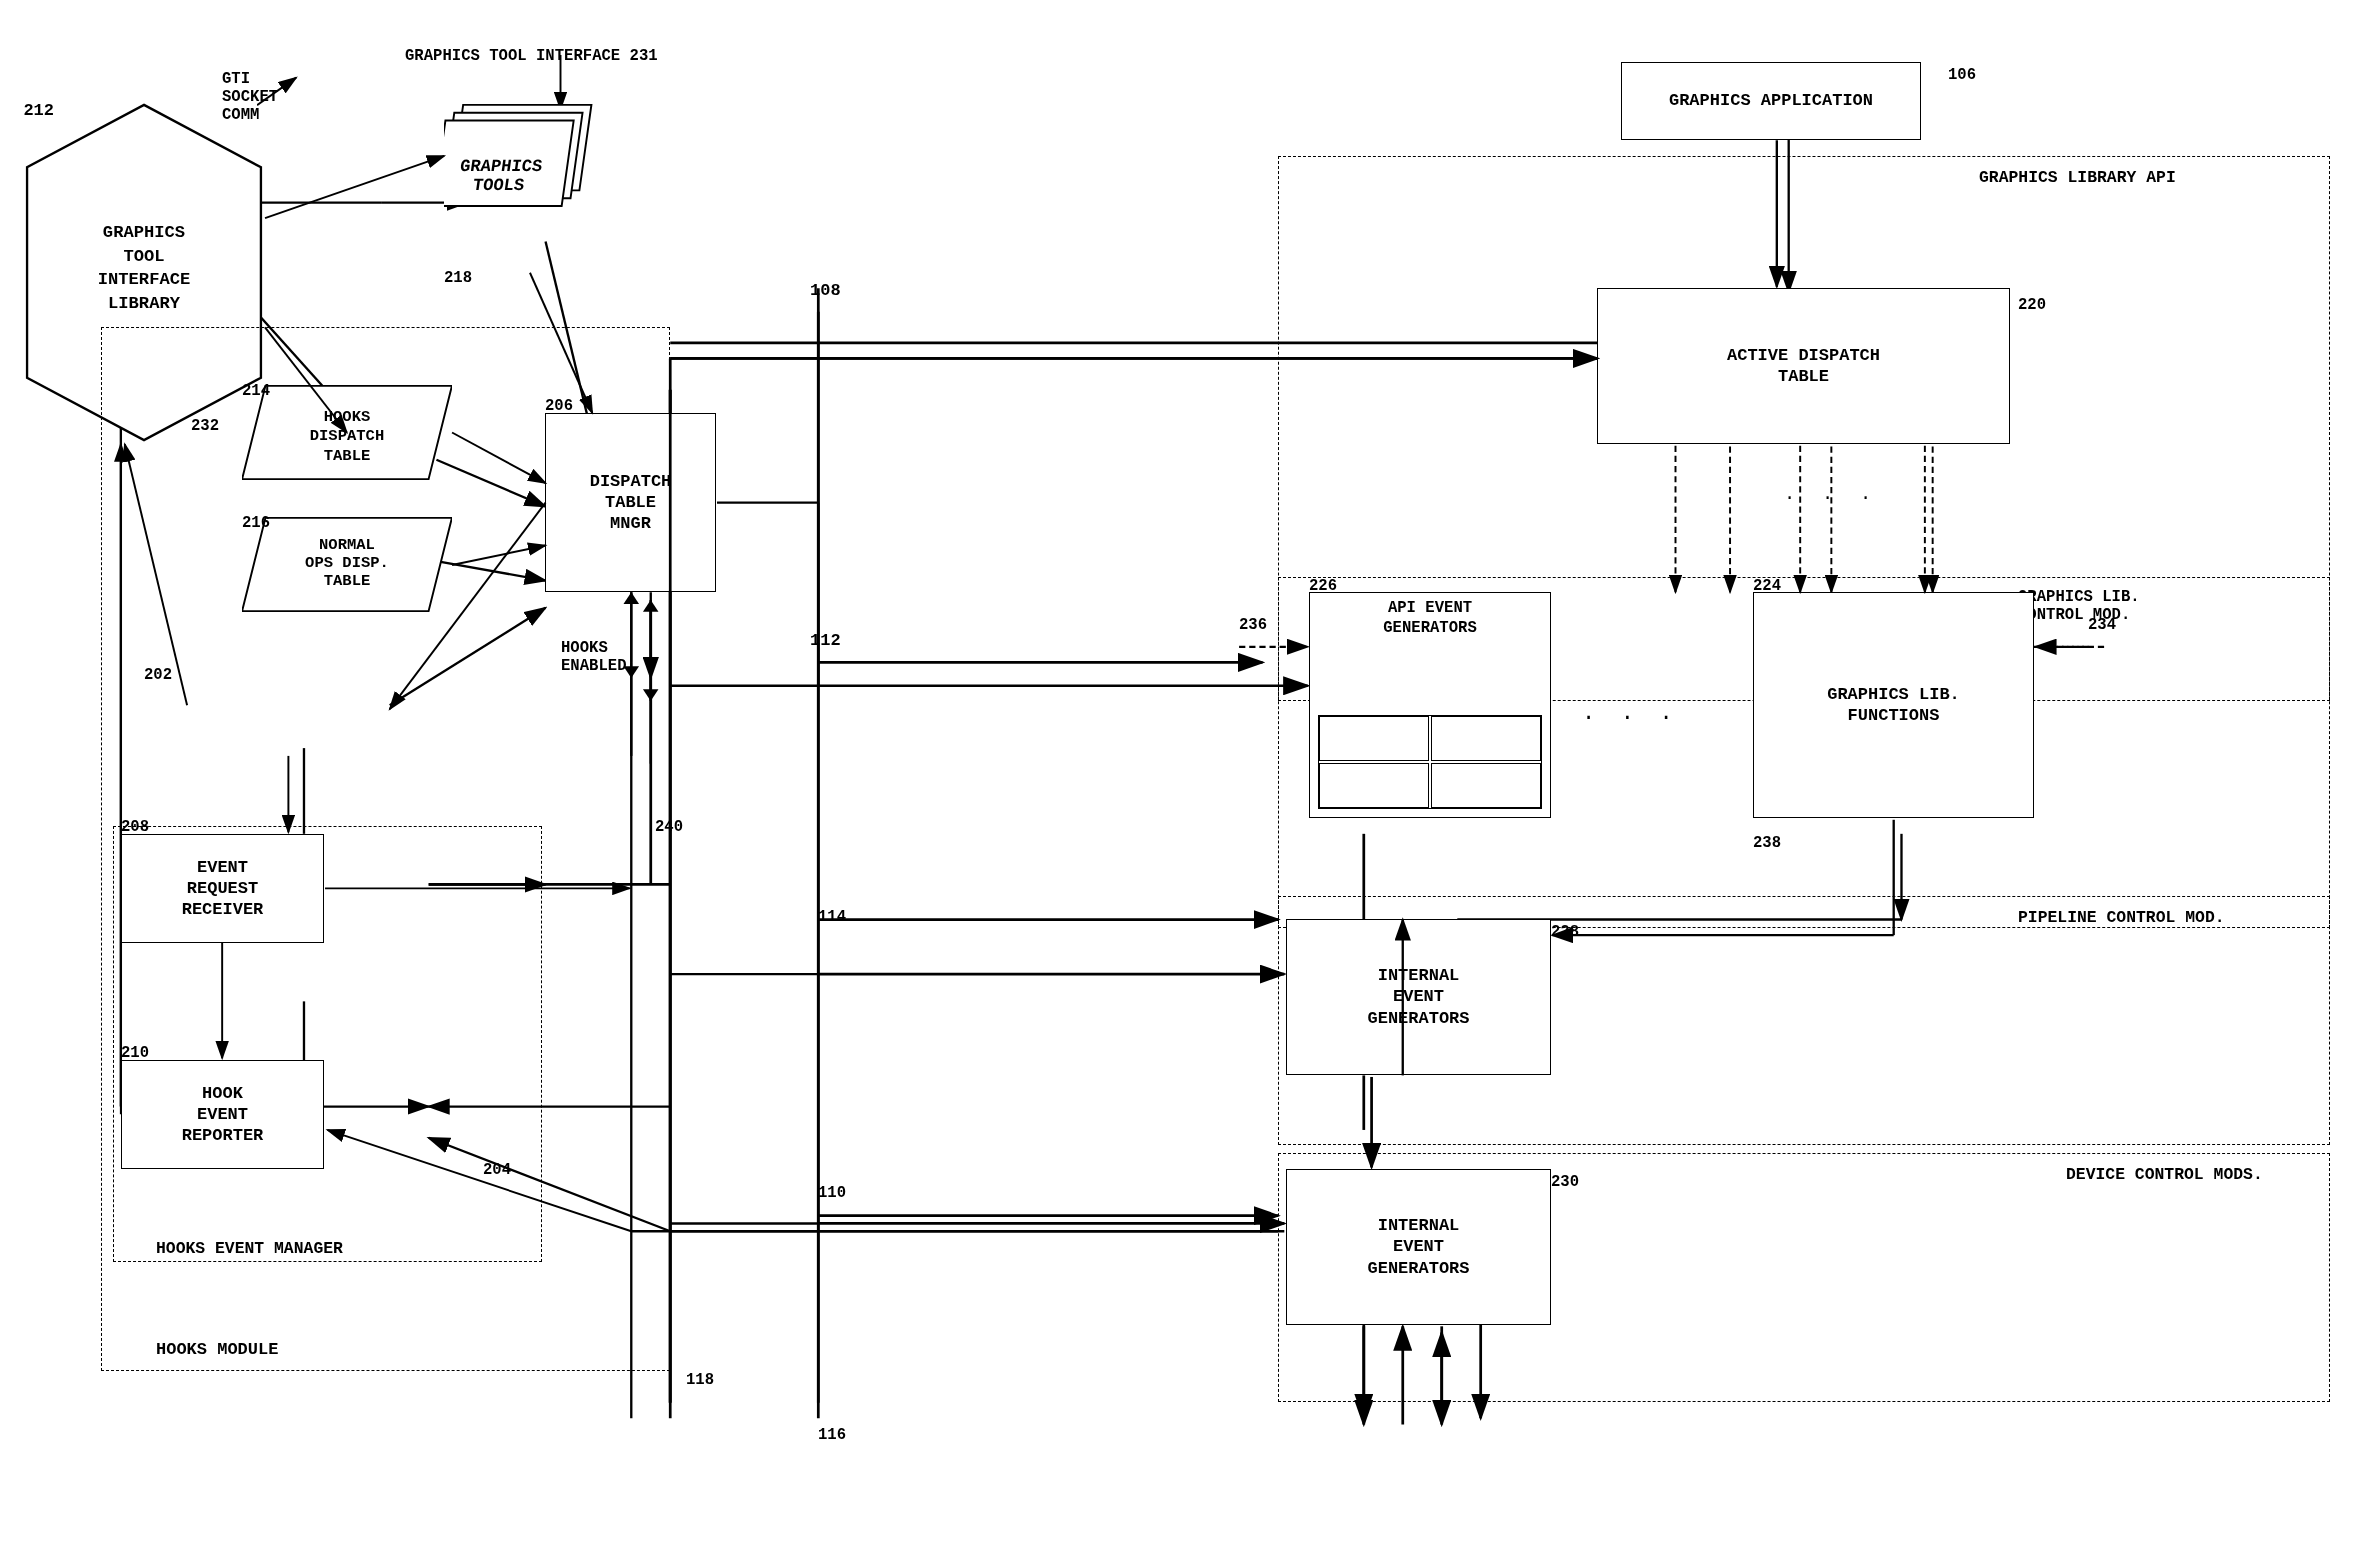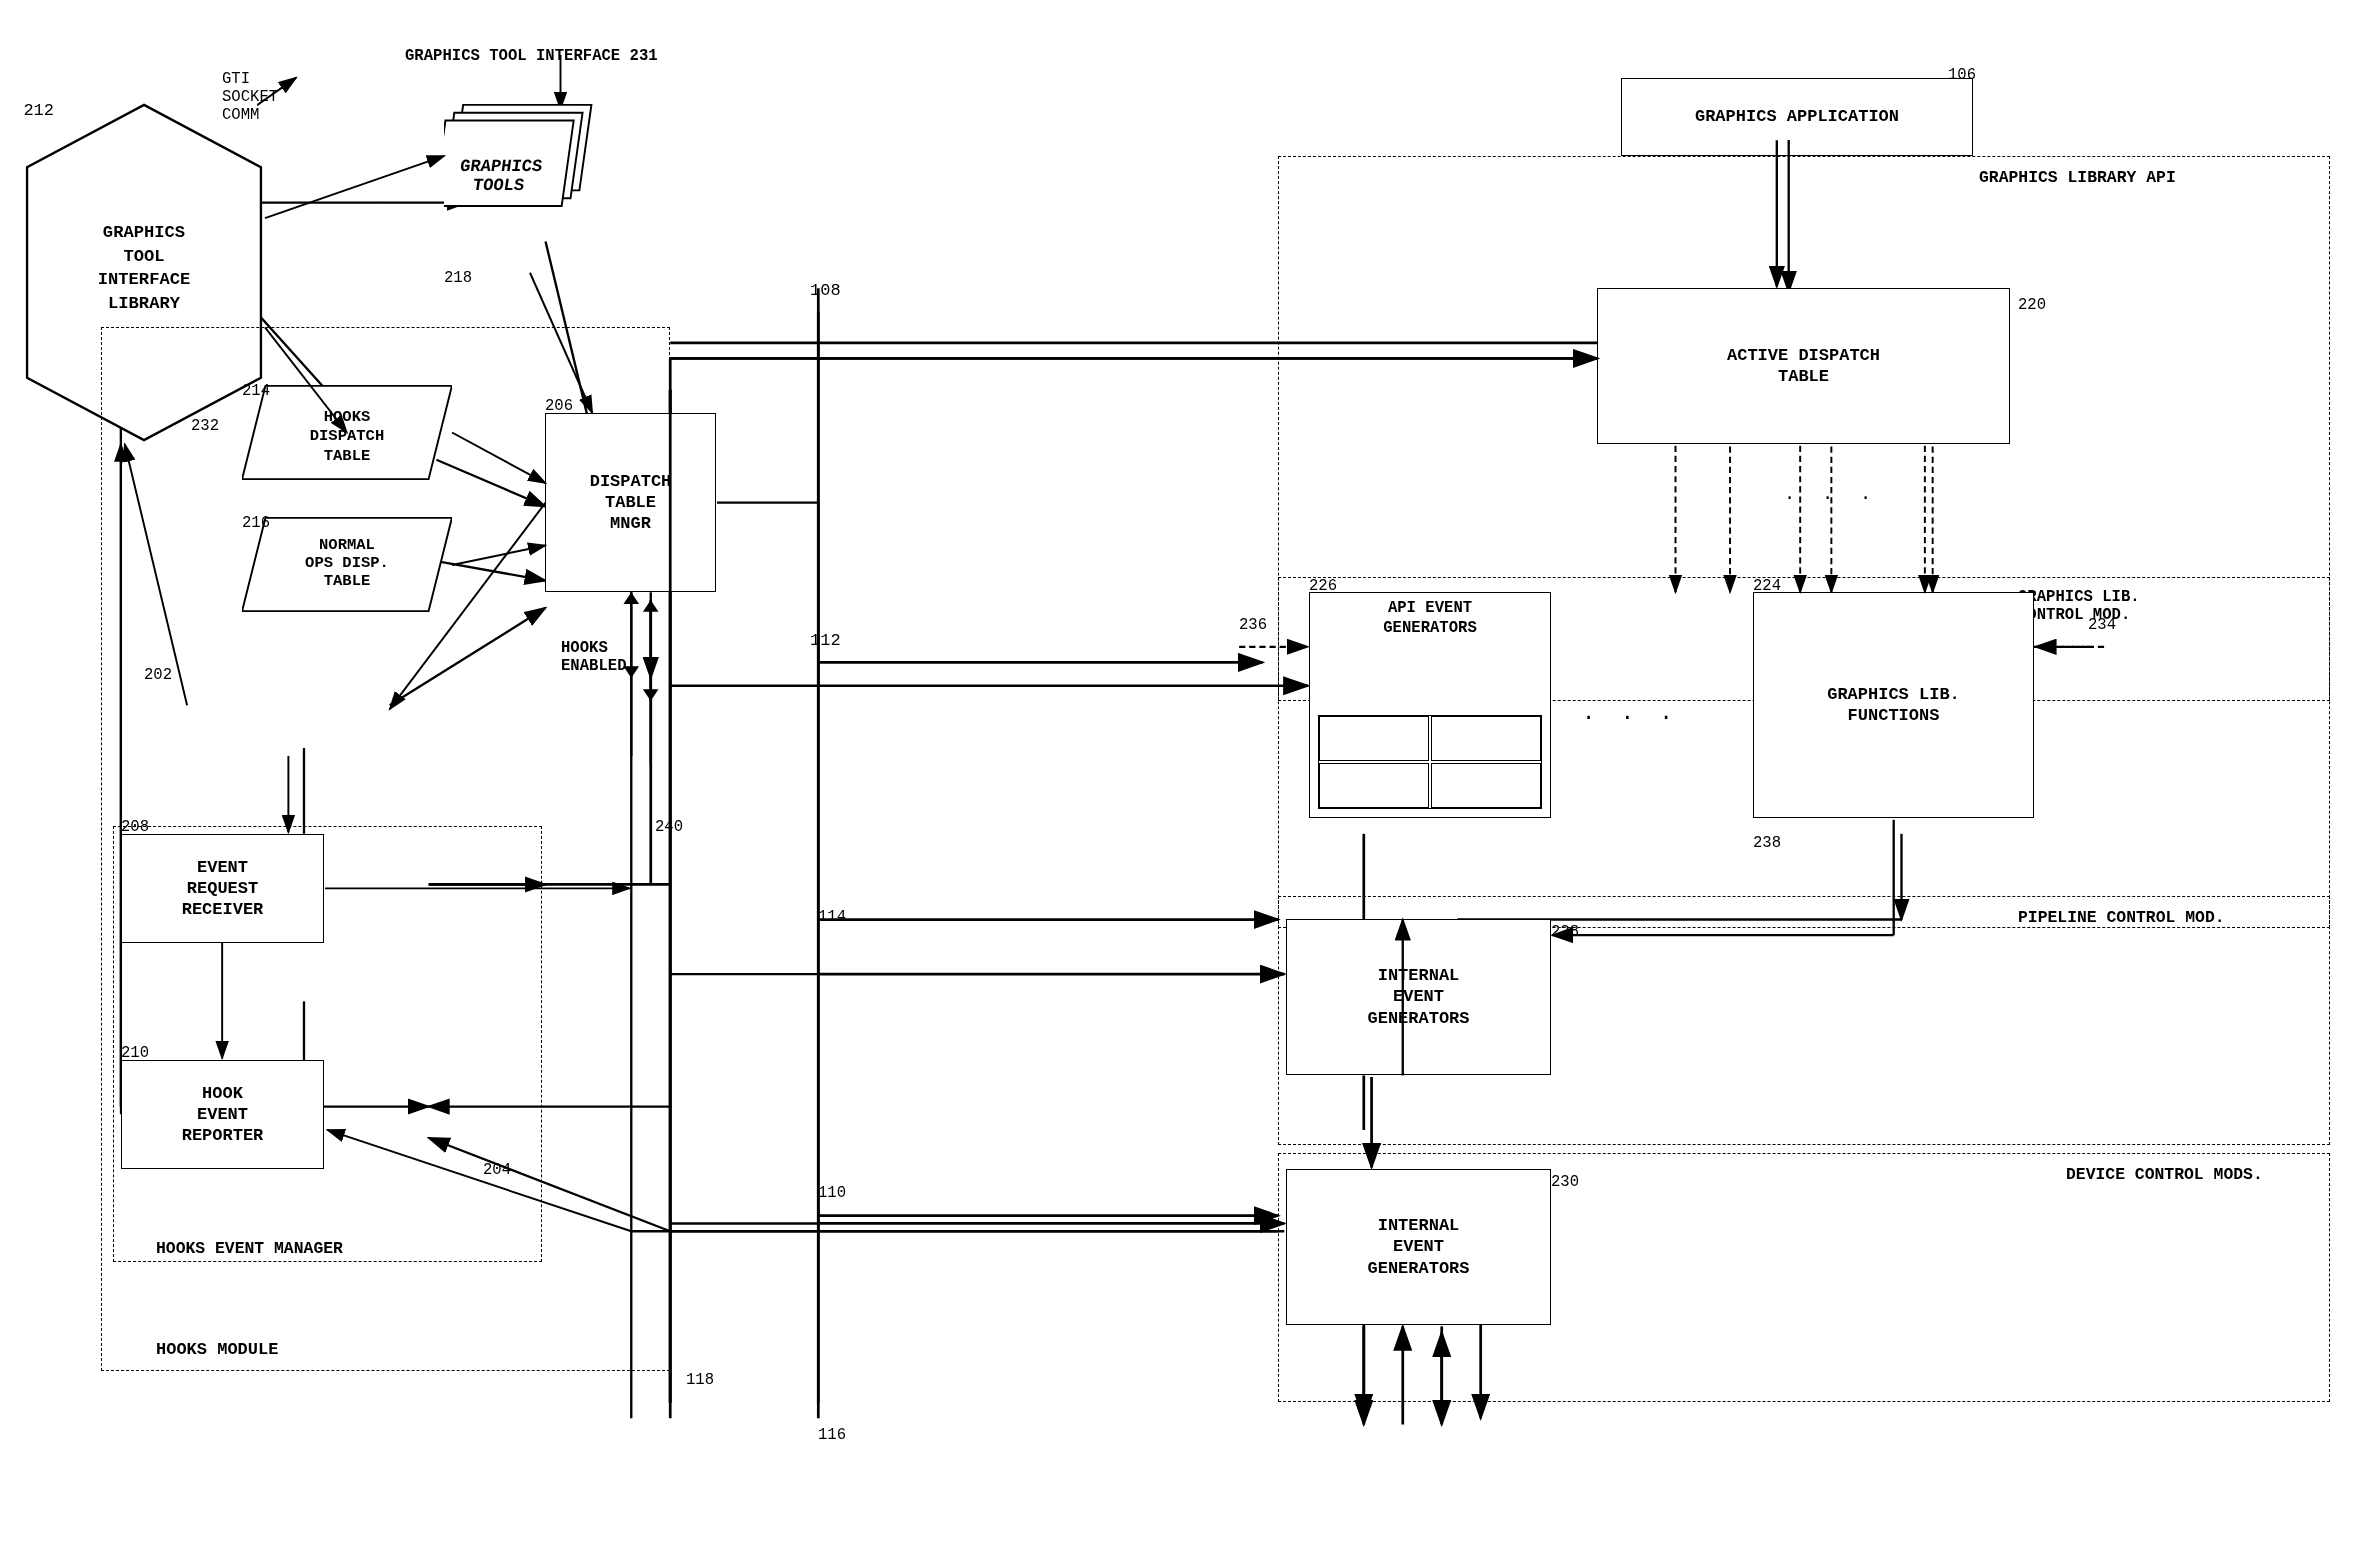--- a/index.html
+++ b/index.html
@@ -32,21 +32,21 @@
     }
     .box-dashed {
       border: 1.9px dashed #000;
       position: absolute;
       background: transparent;
     }
     .label {
       position: absolute;
       font-size: 17px;
       font-family: 'Courier New', Courier, monospace;
-      font-weight: normal;
+      font-weight: bold;
       background: transparent;
     }
     .label-bold {
       font-weight: bold;
     }
     svg.connector {
       position: absolute;
       top: 0; left: 0;
       width: 2366px;
       height: 1564px;
@@ -229,21 +229,21 @@
 
   <span class="label" style="left:483px;top:1161px;font-size:15.6px;">204</span>
 
   <span class="label" style="left:191px;top:417px;font-size:15.6px;">232</span>
 
   <span class="label" style="left:686px;top:1371px;font-size:15.6px;">118</span>
 
   <div class="box-dashed" style="left:1278px;top:156px;width:1052px;height:545px;"></div>
   <span class="label label-bold" style="left:1979px;top:168px;font-size:16.4px;">GRAPHICS LIBRARY API</span>
 
-  <div class="box" style="left:1621px;top:78px;width:352px;height:78px;">
+  <div class="box" style="left:1621px;top:62px;width:300px;height:78px;">
     <span>GRAPHICS APPLICATION</span>
   </div>
   <span class="label" style="left:1948px;top:66px;font-size:15.6px;">106</span>
 
   <svg style="position:absolute;top:140px;left:1777px;" width="23.4" height="156" viewBox="0 0 30 200">
     <line x1="15" y1="0" x2="15" y2="195" stroke="black" stroke-width="3" marker-end="url(#arrowhead)"></line>
   </svg>
 
   <div class="box" style="left:1597px;top:288px;width:413px;height:156px;">
     <span>ACTIVE DISPATCH<br>TABLE</span>

